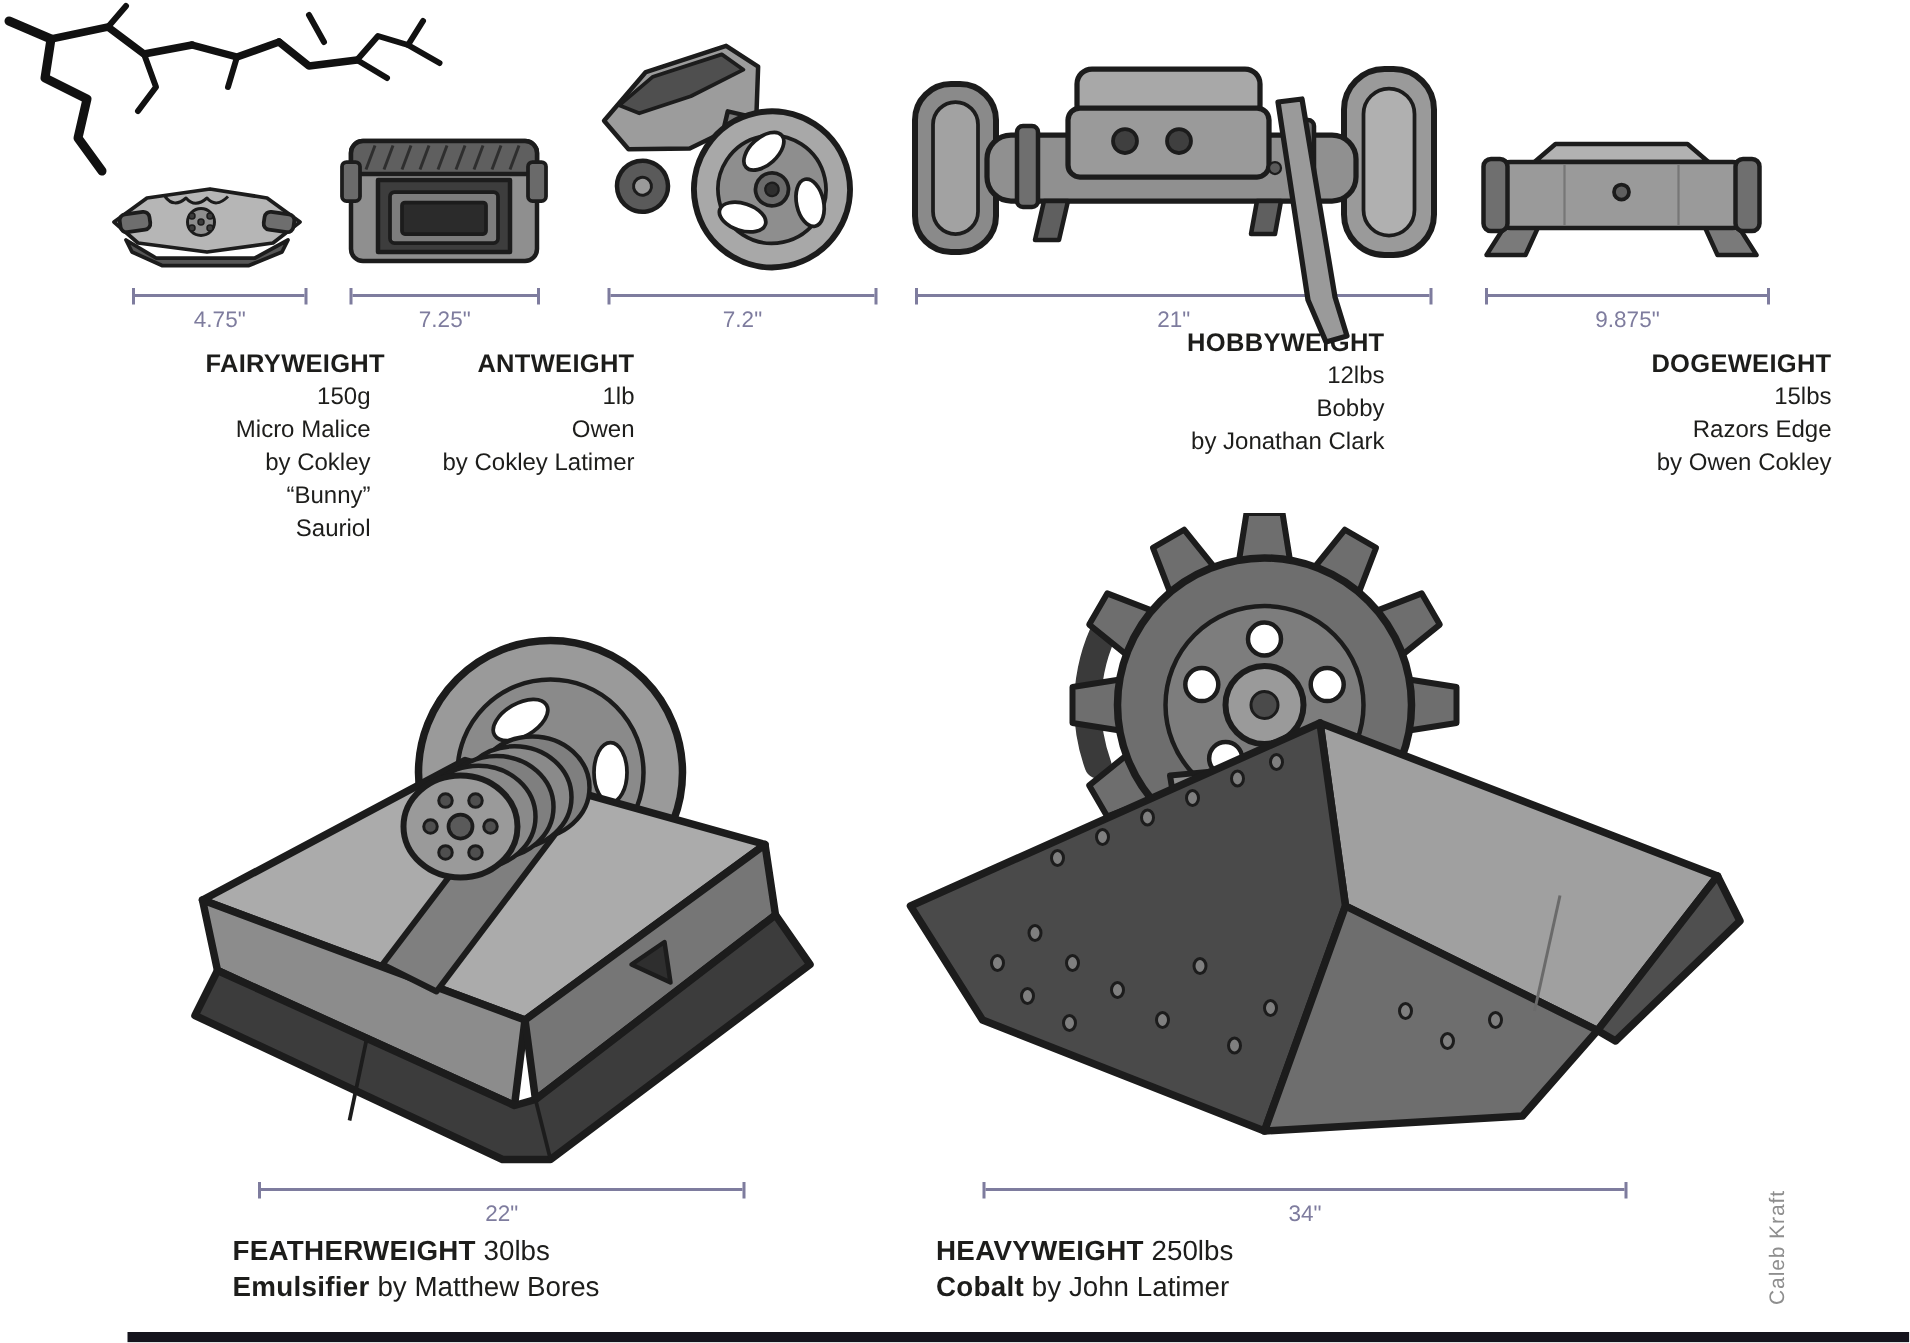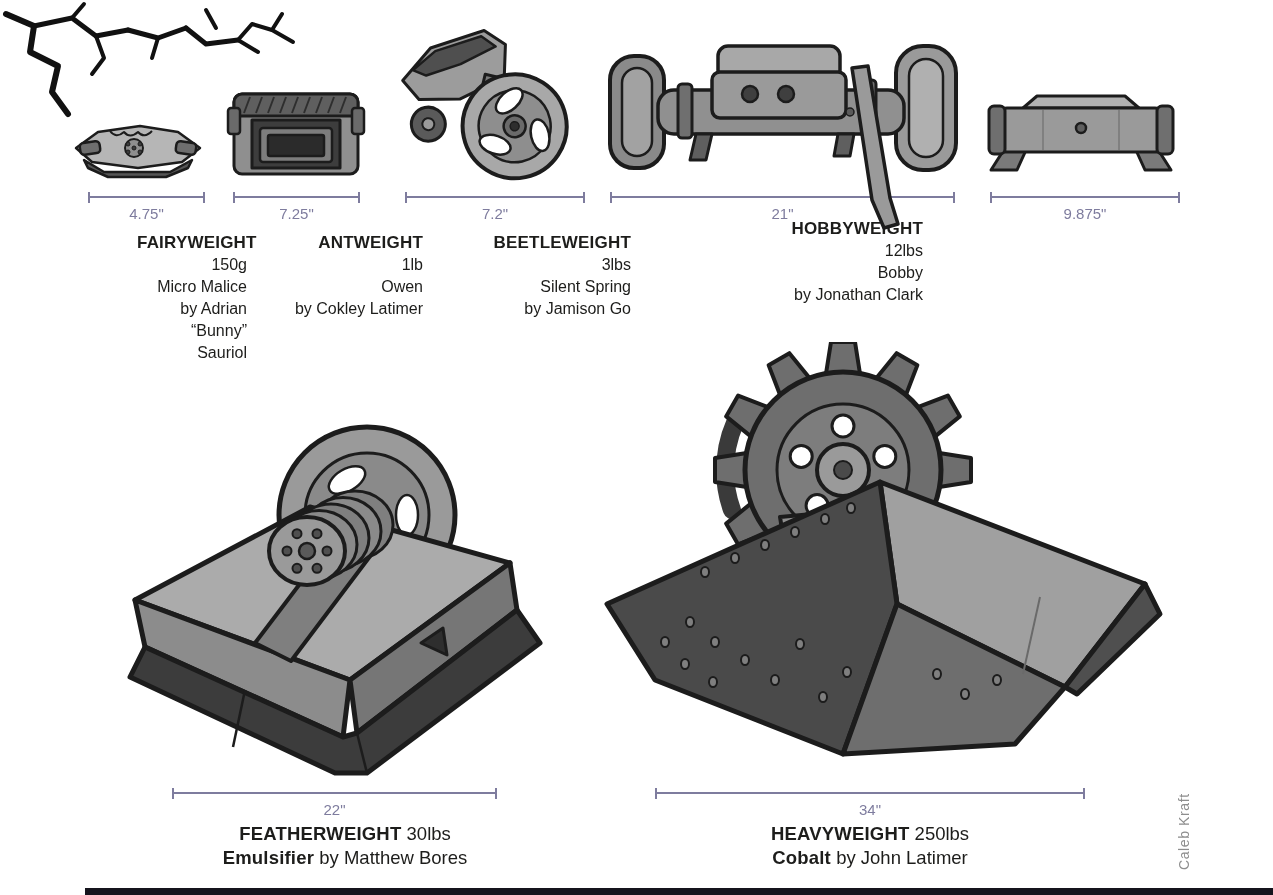--- a/index.html
+++ b/index.html
@@ -16,21 +16,21 @@
                 background:var(--measure,#7e7c9e); }
   .dim-label { position:absolute; text-align:center; color:var(--measure,#7e7c9e);
                font-size:15px; line-height:18px; }
 
   
   .bot-label { position:absolute; text-align:right; font-size:16px; line-height:22px; color:var(--ink,#1d1d1b);margin-left:46px; }
   .bot-label .cls { font-weight:bold; font-size:17px; letter-spacing:.2px; }
   .bot-label .nm  { font-weight:normal; }
 
   
-  .big-label { position:absolute; text-align:center; font-size:18.5px; line-height:24px; color:var(--ink,#1d1d1b); }
+  .big-label { position:absolute; text-align:left; font-size:18.5px; line-height:24px; color:var(--ink,#1d1d1b); }
   .big-label .b { font-weight:bold; letter-spacing:.2px; }
 
   .credit { position:absolute; color:#8e8e8e; font-size:14px; letter-spacing:.6px;
             writing-mode:vertical-rl; transform:rotate(180deg); }
   .bottom-bar { position:absolute; background:var(--bar,#15141d); }
 
   svg { display:block; }
   svg * { vector-effect:none; }
 </style>
 </head>
@@ -67,52 +67,52 @@
   <div class="dim-label" style="left:405px;top:205px;width:180px">7.2"</div>
   <div class="dim-label" style="left:610px;top:205px;width:345px">21"</div>
   <div class="dim-label" style="left:990px;top:205px;width:190px">9.875"</div>
   <div class="dim-label" style="left:172px;top:801px;width:325px">22"</div>
   <div class="dim-label" style="left:655px;top:801px;width:430px">34"</div>
 
   <div class="bot-label" style="left:91px;top:232px;width:110px">
     <div class="cls">FAIRYWEIGHT</div>
     <div class="wt">150g</div>
     <div class="nm">Micro Malice</div>
-    <div class="bld">by Adrian “Bunny” Sauriol</div>
+    <div class="bld">by Cokley “Bunny” Sauriol</div>
   </div>
   <div class="bot-label" style="left:217px;top:232px;width:160px">
     <div class="cls">ANTWEIGHT</div>
     <div class="wt">1lb</div>
     <div class="nm">Owen</div>
     <div class="bld">by Cokley Latimer</div>
   </div>
-  <div class="bot-label" style="left:405px;top:232px;width:180px">
-    <div class="cls">BEETLEWEIGHT</div>
-    <div class="wt">3lbs</div>
-    <div class="nm">Silent Spring</div>
-    <div class="bld">by Jamison Go</div>
-  </div>
   <div class="bot-label" style="left:687px;top:218px;width:190px">
     <div class="cls">HOBBYWEIGHT</div>
     <div class="wt">12lbs</div>
     <div class="nm">Bobby</div>
     <div class="bld">by Jonathan Clark</div>
+  </div>
+  <div class="bot-label" style="left:995px;top:232px;width:180px">
+    <div class="cls">DOGEWEIGHT</div>
+    <div class="wt">15lbs</div>
+    <div class="nm">Razors Edge</div>
+    <div class="bld">by Owen Cokley</div>
   </div>
 
   <div class="big-label" style="left:155px;top:822px;width:380px">
     <div>
       <span class="b">FEATHERWEIGHT</span>
       <span>30lbs</span>
     </div>
     <div>
       <span class="b">Emulsifier</span>
       <span>by Matthew Bores</span>
     </div>
   </div>
-  <div class="big-label" style="left:660px;top:822px;width:420px">
+  <div class="big-label" style="left:624px;top:822px;width:420px">
     <div>
       <span class="b">HEAVYWEIGHT</span>
       <span>250lbs</span>
     </div>
     <div>
       <span class="b">Cobalt</span>
       <span>by John Latimer</span>
     </div>
   </div>
 

